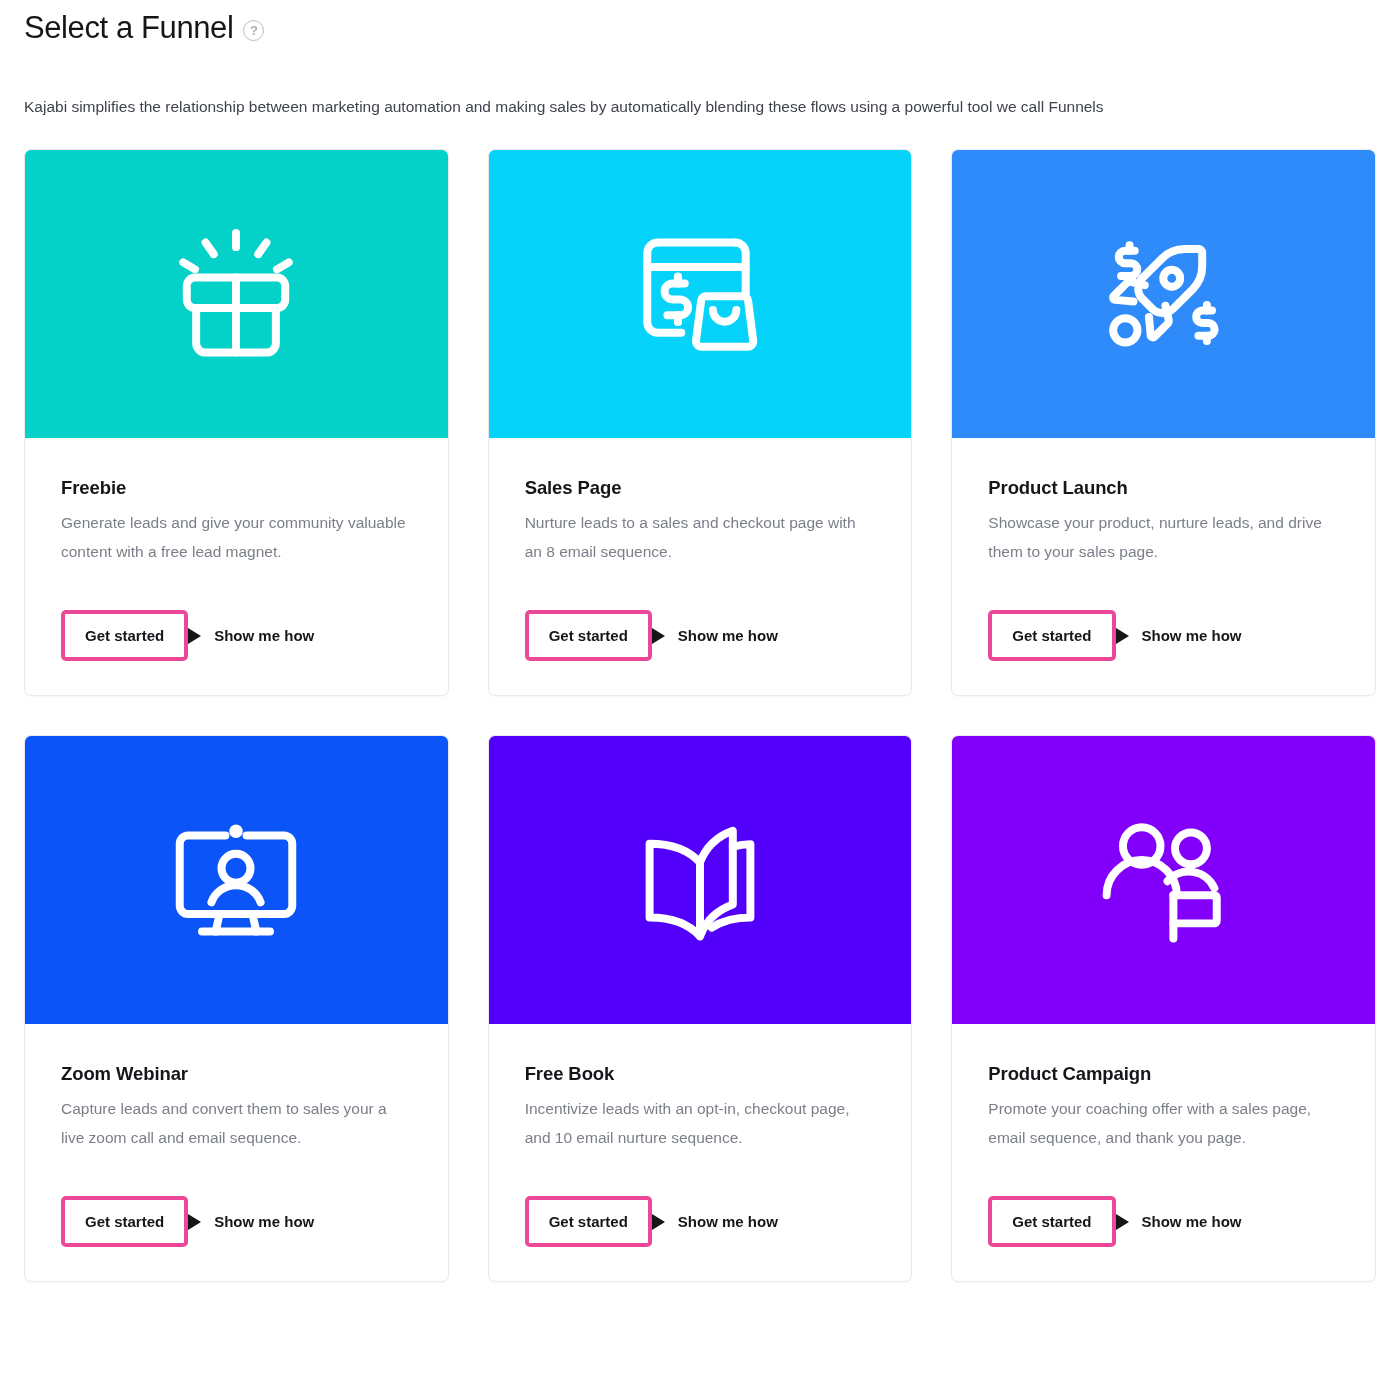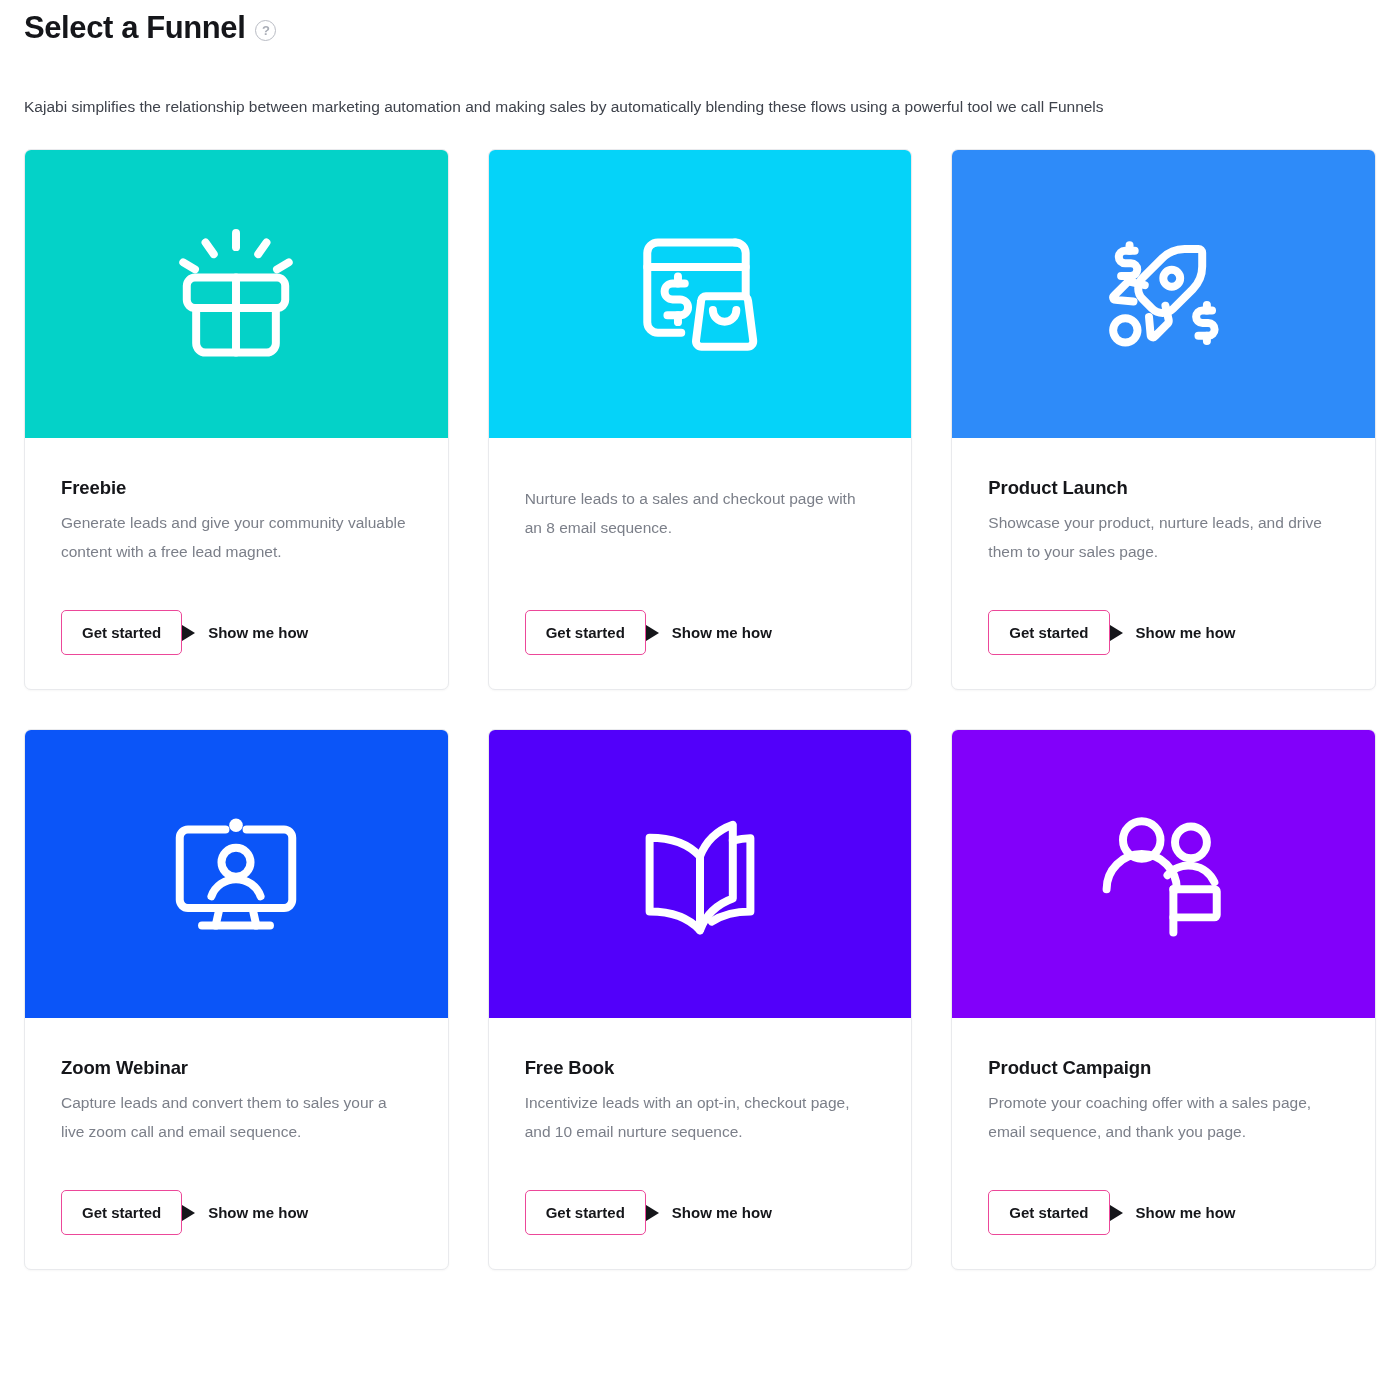--- a/index.html
+++ b/index.html
@@ -22,21 +22,21 @@
   .header {
     padding-top: 8px;
   }
   .title-row {
     display: flex;
     align-items: center;
     gap: 10px;
   }
   .page-title {
     font-size: 31px;
-    font-weight: 700;
+    font-weight: 400;
     letter-spacing: -0.4px;
     color: #15161a;
     line-height: 40px;
   }
   .help-icon {
     width: 21px;
     height: 21px;
     border-radius: 50%;
     border: 1.6px solid #b9bcc4;
     color: #a9adb6;
@@ -105,21 +105,21 @@
     padding-top: 44px;
     display: flex;
     align-items: center;
   }
   .btn-get-started {
     font-family: "Liberation Sans", sans-serif;
     font-size: 15px;
     font-weight: 700;
     color: #15161a;
     background: #ffffff;
-    border: 1px solid #ec4899;
+    border: 4px solid #ec4899;
     border-radius: 5px;
     padding: 12px 20px;
     line-height: 19px;
     cursor: pointer;
   }
   .btn-show-me-how {
     display: inline-flex;
     align-items: center;
     gap: 13px;
     background: transparent;
@@ -192,20 +192,21 @@
             <line x1="9.5" y1="20.5" x2="51.5" y2="20.5"></line>
             <path d="M25.5 27.5 h-5.2 a3.4 3.4 0 0 0 0 6.8 h3.2 a3.4 3.4 0 0 1 0 6.8 h-5.4"></path>
             <line x1="22.6" y1="24.5" x2="22.6" y2="27.5"></line>
             <line x1="22.6" y1="41.1" x2="22.6" y2="44"></line>
             <path d="M34.5 33 h16 a2 2 0 0 1 2 1.8 l2.2 17 a2.4 2.4 0 0 1 -2.4 2.7 H32.7 a2.4 2.4 0 0 1 -2.4 -2.7 l2.2 -17 A2 2 0 0 1 34.5 33 z"></path>
             <path d="M37.5 38.8 a5 5 0 0 0 10 0"></path>
           </svg>
         </span>
       </div>
       <div class="card-body">
+        <div class="card-title">Sales Page</div>
         <div class="card-desc">Nurture leads to a sales and checkout page with an 8 email sequence.</div>
         <div class="card-actions">
           <button class="btn-get-started">Get started</button>
           <button class="btn-show-me-how">
             <span class="play-glyph"></span>
             <span>Show me how</span>
           </button>
         </div>
       </div>
     </div>

